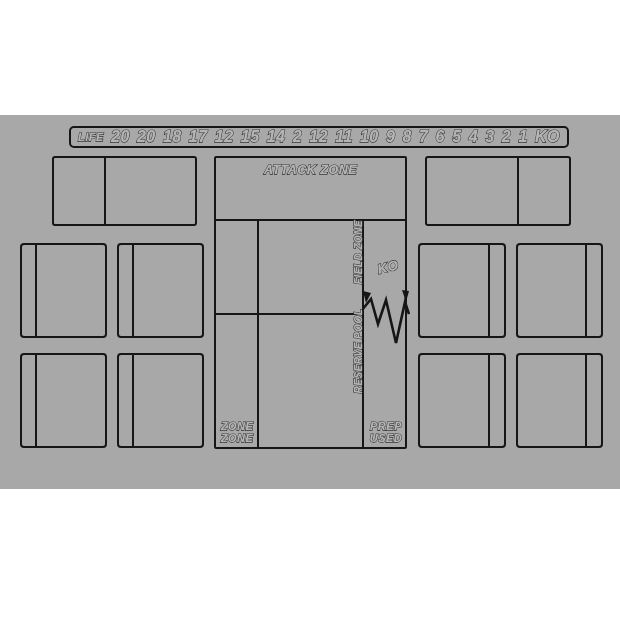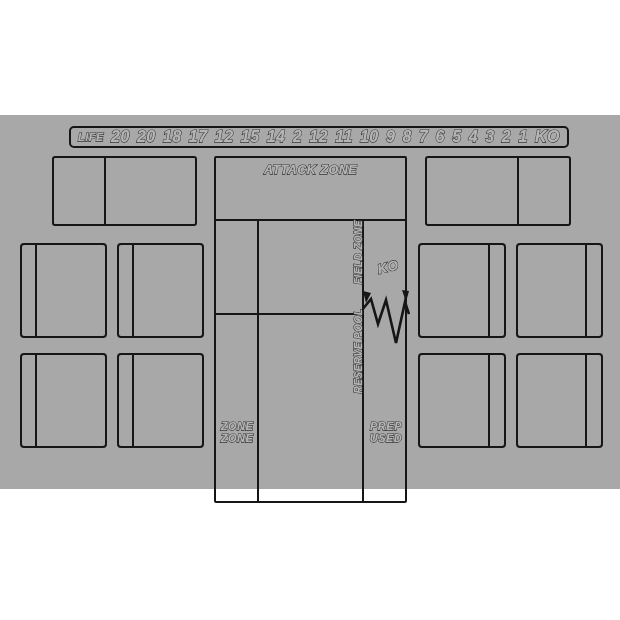--- a/index.html
+++ b/index.html
@@ -50,21 +50,21 @@
   .vdiv {
     position: absolute;
     top: 0; bottom: 0;
     width: 2px;
     background: #161616;
   }
   
   #central {
     position: absolute;
     left: 214px; top: 41px;
-    width: 193px; height: 347px;
+    width: 193px; height: 293px;
     border: 2.5px solid #161616;
     border-radius: 2px;
   }
   .cline { position: absolute; background: #161616; }
   #attack-label {
     position: absolute;
     left: 0; right: 0; top: 5px;
     text-align: center;
     font-size: 12.5px;
   }

